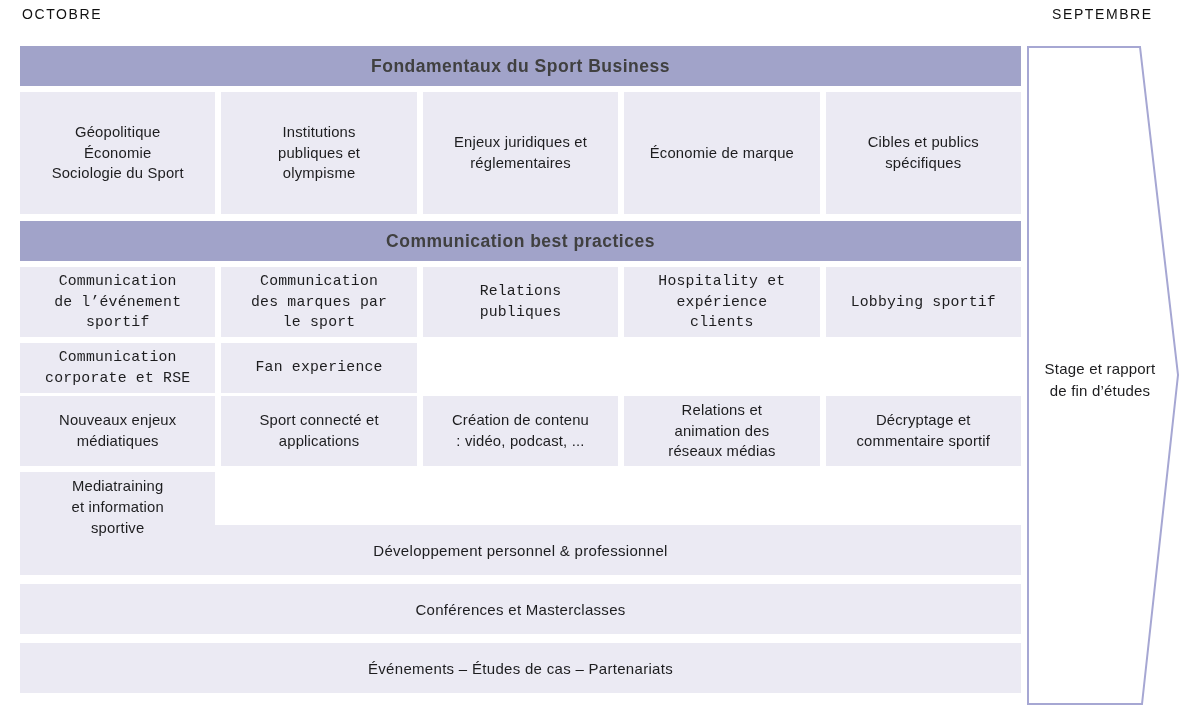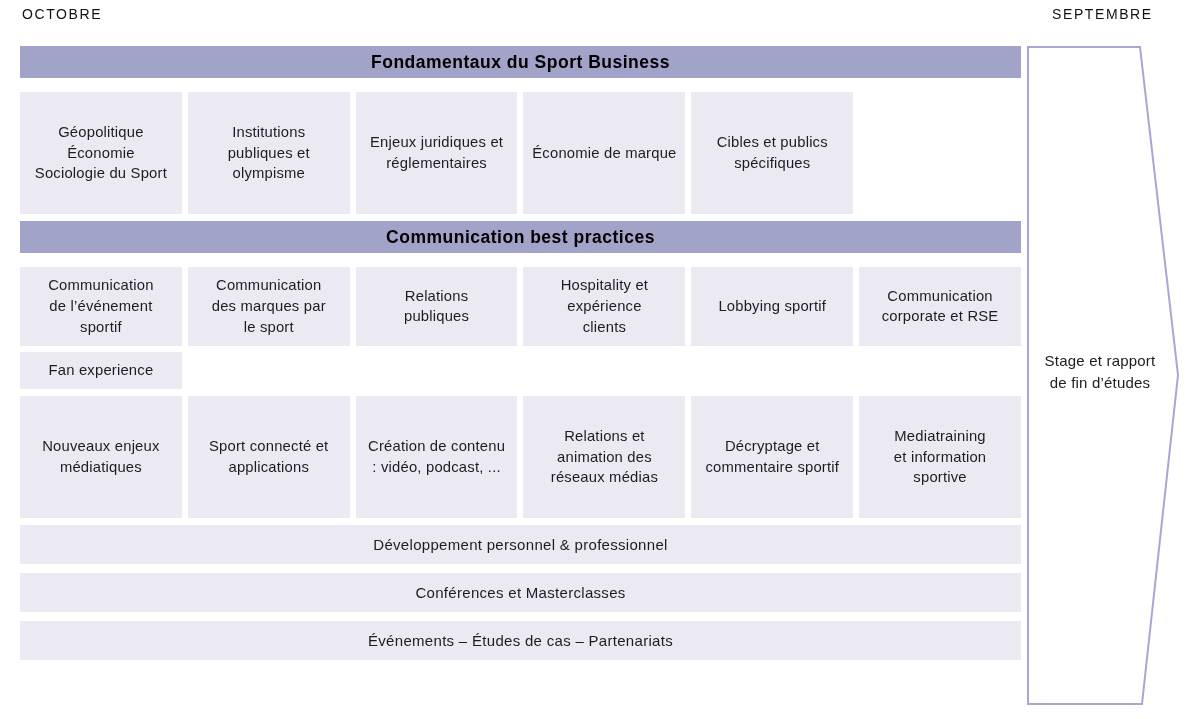--- a/index.html
+++ b/index.html
@@ -16,42 +16,42 @@
   
   .month{position:absolute;top:6px;font-size:14px;font-weight:500;color:#111;
     letter-spacing:1.6px;}
   .month.octobre{left:22px;}
   .month.mars{left:962px;margin-top:47px;}
   .month.septembre{left:1052px;}
 
   
   .program{position:absolute;left:20px;top:46px;width:1001px;}
 
-  .section-header{height:32px;background:var(--header-bg);color:#000000;
+  .section-header{height:40px;background:var(--header-bg);color:#404040;
     display:flex;align-items:center;justify-content:center;
-    font-size:17.5px;font-weight:700;letter-spacing:0.5px;margin-bottom:14px;}
+    font-size:17.5px;font-weight:700;letter-spacing:0.5px;margin-bottom:6px;}
 
   .course-grid{display:grid;gap:6px;height:122px;margin-bottom:7px;}
-  .cols-6{grid-template-columns:repeat(6,1fr);}
-  .cols-7{grid-template-columns:repeat(6,1fr);}
+  .cols-6{grid-template-columns:repeat(5,1fr);}
+  .cols-7{grid-template-columns:repeat(5,1fr);font-family:Liberation Mono, monospace;}
   .course-grid:last-of-type{margin-bottom:8px;}
 
   .course-box{background:var(--box-bg);display:flex;align-items:center;
     justify-content:center;text-align:center;color:var(--box-text);
     font-size:14.8px;line-height:1.4;letter-spacing:0.2px;
     white-space:pre-line;padding:4px 6px;}
 
-  .wide-bar{height:39px;background:var(--box-bg);display:flex;align-items:center;
+  .wide-bar{height:50px;background:var(--box-bg);display:flex;align-items:center;
     justify-content:center;color:var(--box-text);font-size:15px;
     letter-spacing:0.3px;margin-bottom:9px;}
 
   
   .stage-arrow{position:absolute;left:1027px;top:46px;width:153px;height:659px;}
   .stage-arrow svg{position:absolute;left:0;top:0;width:153px;height:659px;}
-  .stage-label{position:absolute;left:4px;top:304px;width:138px;text-align:center;
+  .stage-label{position:absolute;left:4px;top:312px;width:138px;text-align:center;
     color:var(--box-text);font-size:15px;line-height:1.45;letter-spacing:0.2px;
     white-space:pre-line;}
 </style>
 </head>
 <body>
 
 <div class="canvas">
 
   <div class="month octobre">OCTOBRE</div>
   <div class="month mars">MARS</div>

